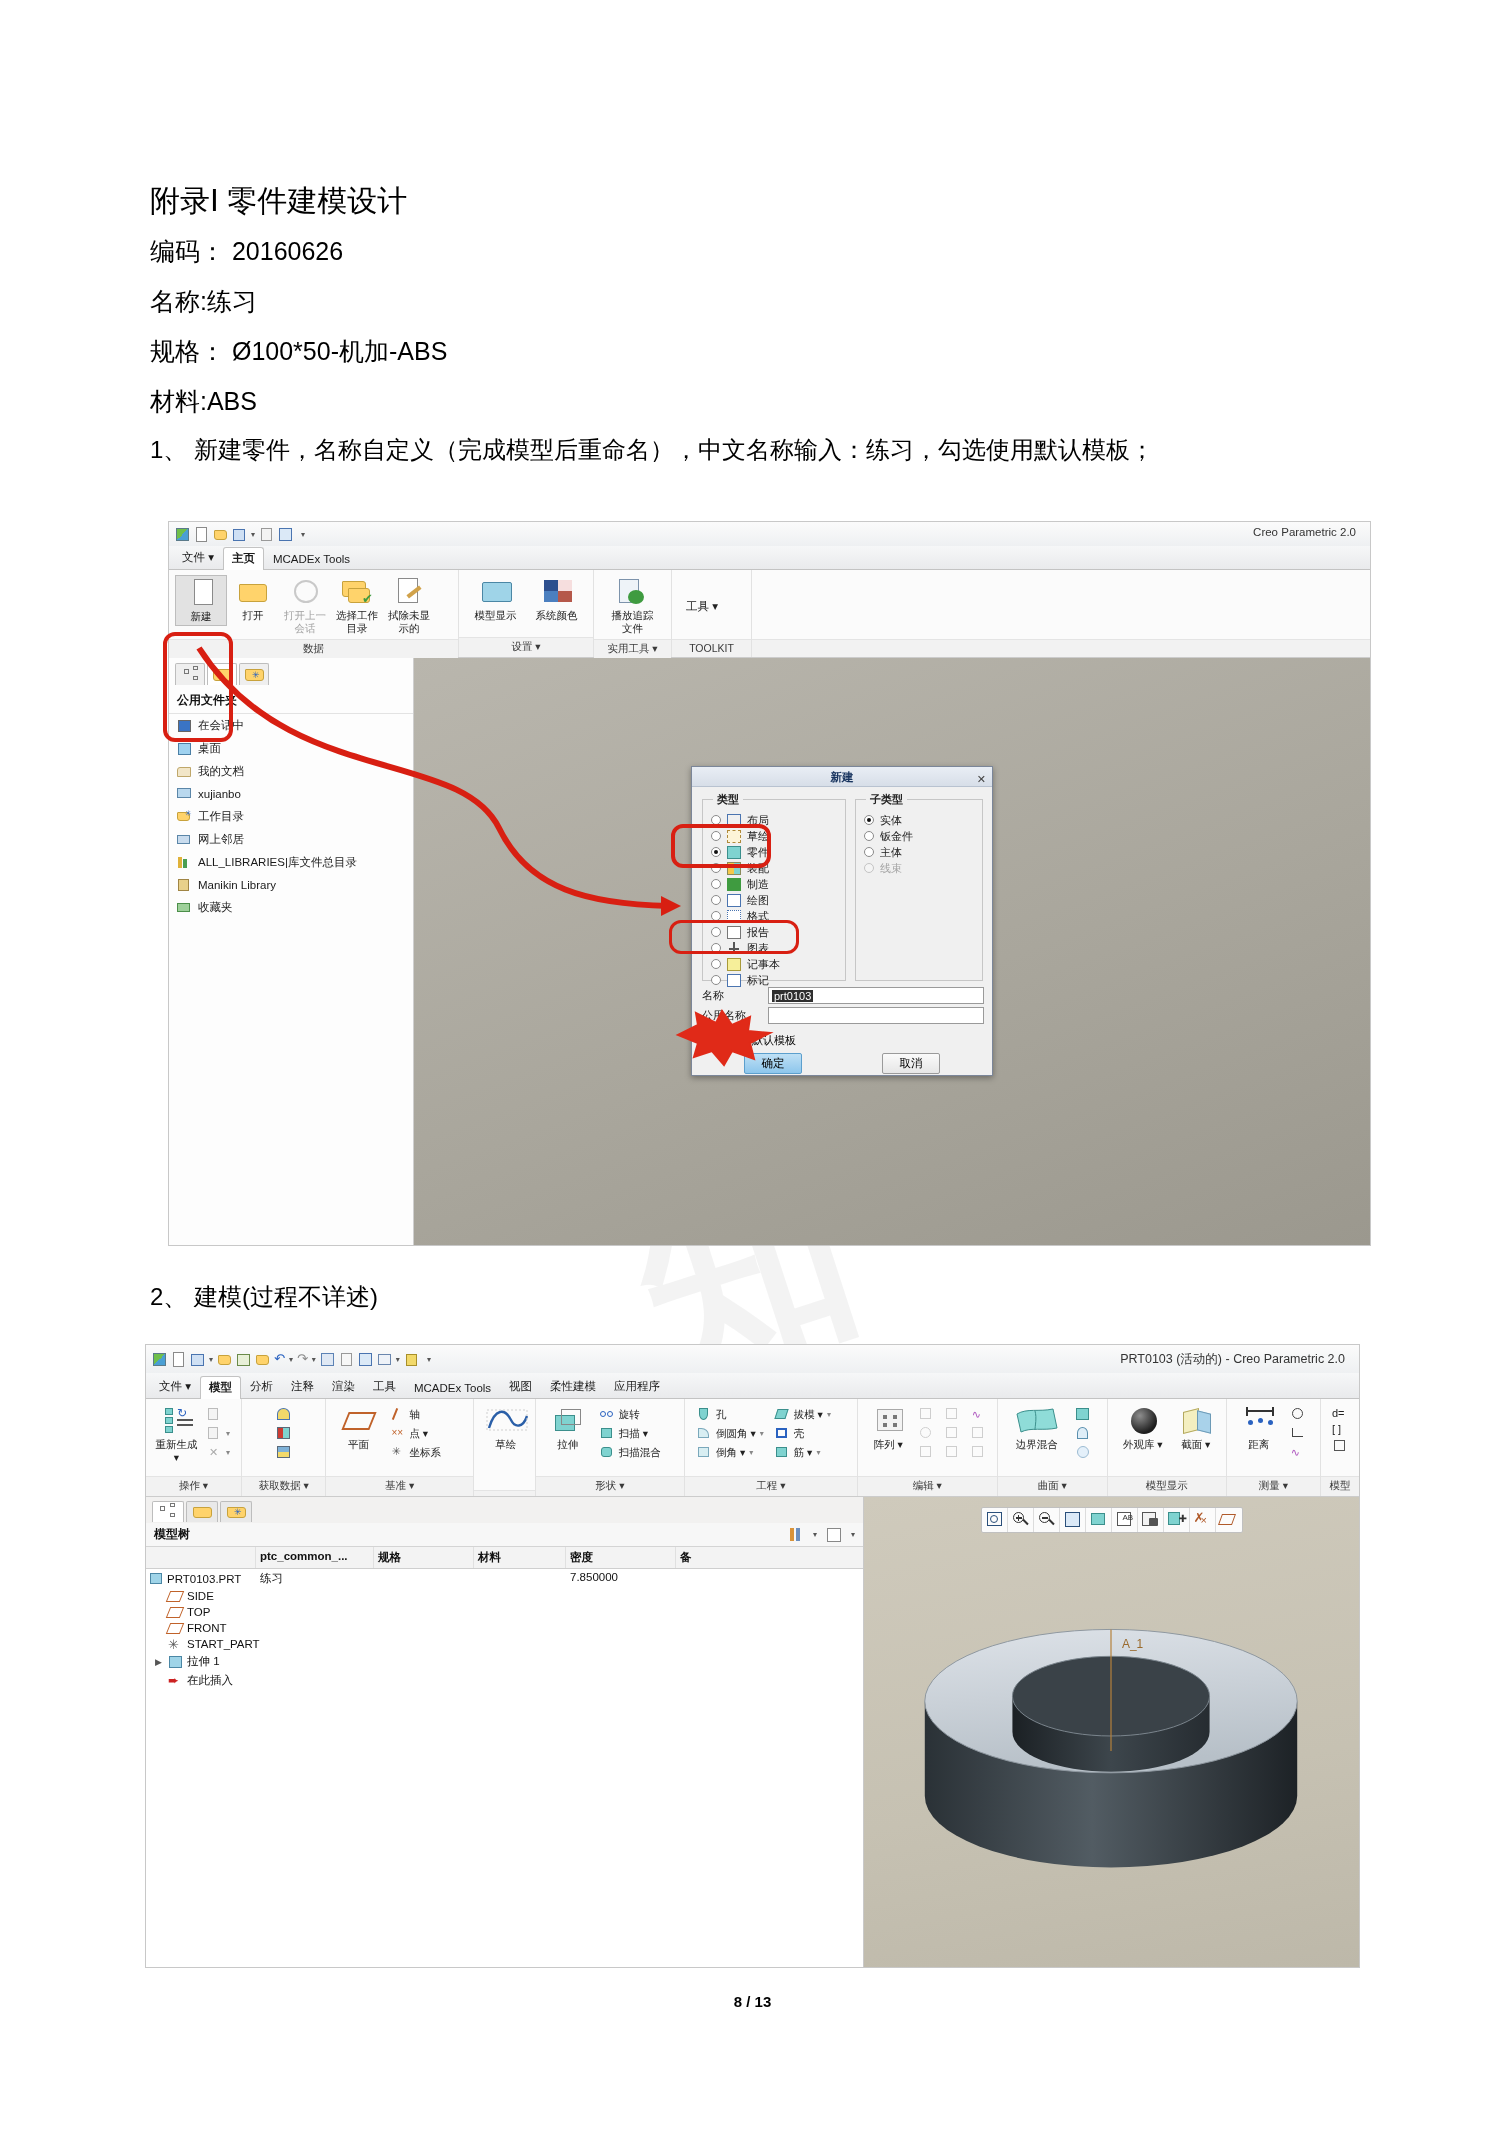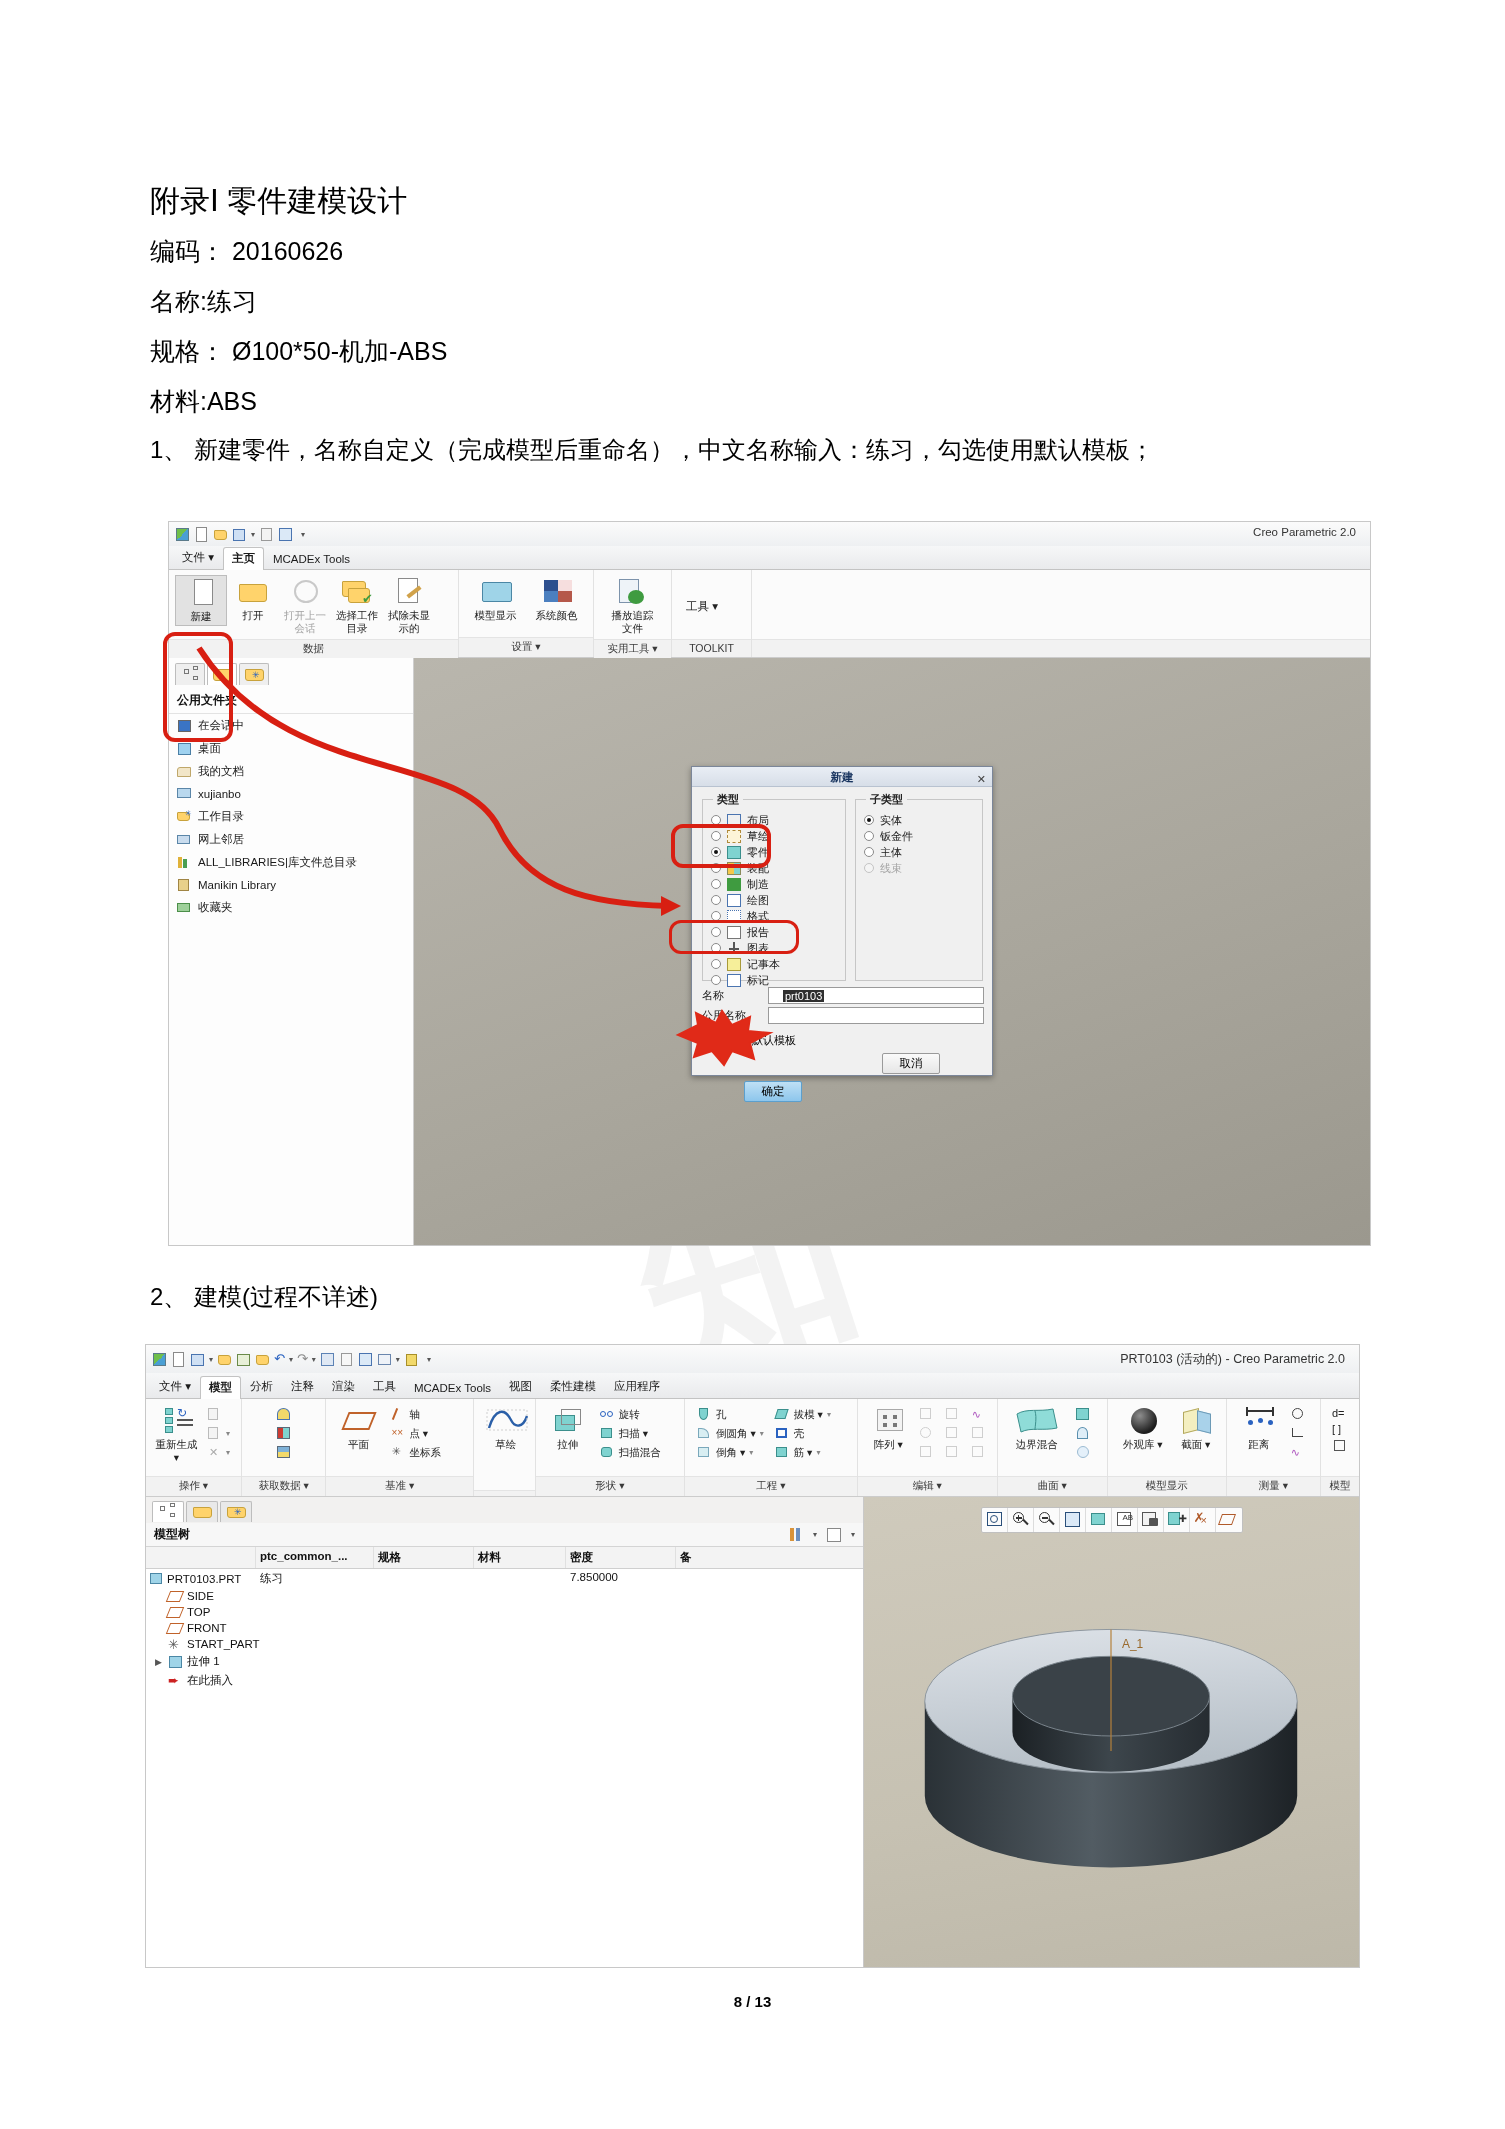--- a/index.html
+++ b/index.html
@@ -89,30 +89,30 @@
   .radio { width:10px; height:10px; border:1px solid #8a8a8a; border-radius:50%;
            background:#fff; flex:0 0 auto; position:relative; }
   .radio.sel::after { content:""; position:absolute; left:2px; top:2px; width:4px; height:4px;
                       border-radius:50%; background:#111; }
   .radio.dis { border-color:#c4c4c4; background:#f4f4f4; }
   .tyicon { width:14px; height:13px; flex:0 0 auto; position:relative; }
   .dimmed { color:#a5a5a5; }
   .dlgfield { position:absolute; display:flex; align-items:center; gap:8px; }
   .dlglab { font-size:11px; color:#1a1a1a; width:58px; }
   .textinput { border:1px solid #9a9a9a; background:#fff; height:17px; font-size:11px;
-               padding:1px 14px; line-height:15px; }
+               padding:1px 3px; line-height:15px; }
   .sel-text { background:#2f2f2f; color:#fff; padding:0 2px; }
   .chkrow { position:absolute; display:flex; align-items:center; gap:5px; font-size:11px; }
   .chk { width:11px; height:11px; border:1px solid #7a7a7a; background:#fff;
          position:relative; flex:0 0 auto; }
   .chk::after { content:"\2714"; position:absolute; left:0px; top:-3px; font-size:11px; color:#123; }
   .dlgbtn { position:absolute; height:21px; min-width:58px; font-size:11.5px;
             border:1px solid #9a9a9a; background:linear-gradient(#fafafa,#e6e6e6);
             text-align:center; line-height:19px; border-radius:2px; }
-  .dlgbtn.primary { background:linear-gradient(#bfe0f5,#8dc6ec); border-color:#5c9fcd;margin-top:28px; }
+  .dlgbtn.primary { background:linear-gradient(#bfe0f5,#8dc6ec); border-color:#5c9fcd; }
 
   
   .anno-rect { position:absolute; border:4px solid #d81f12; border-radius:12px; }
   .anno-svg { position:absolute; left:0; top:0; width:100%; height:100%;
               pointer-events:none; overflow:visible; }
 
   
   #shot2 { left:145px; top:1344px; width:1215px; height:624px; }
   .mt-tabs { display:flex; gap:2px; padding:4px 6px 0; height:26px;
              background:#f2f1f0; }

